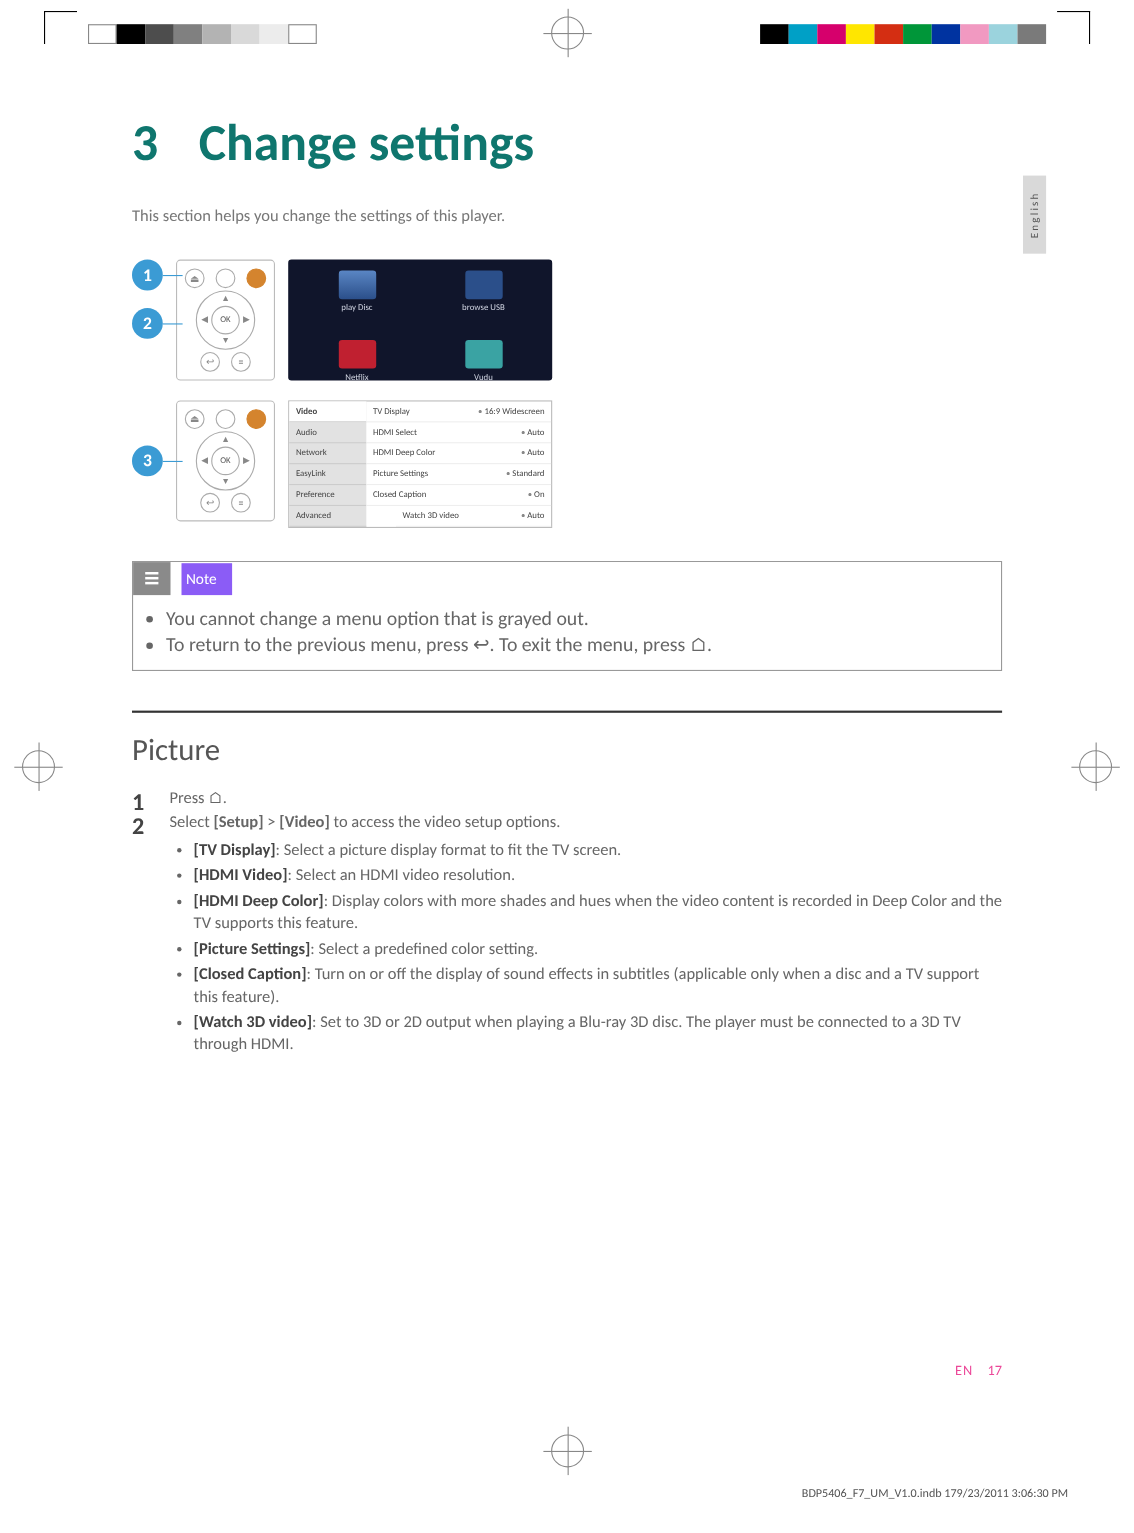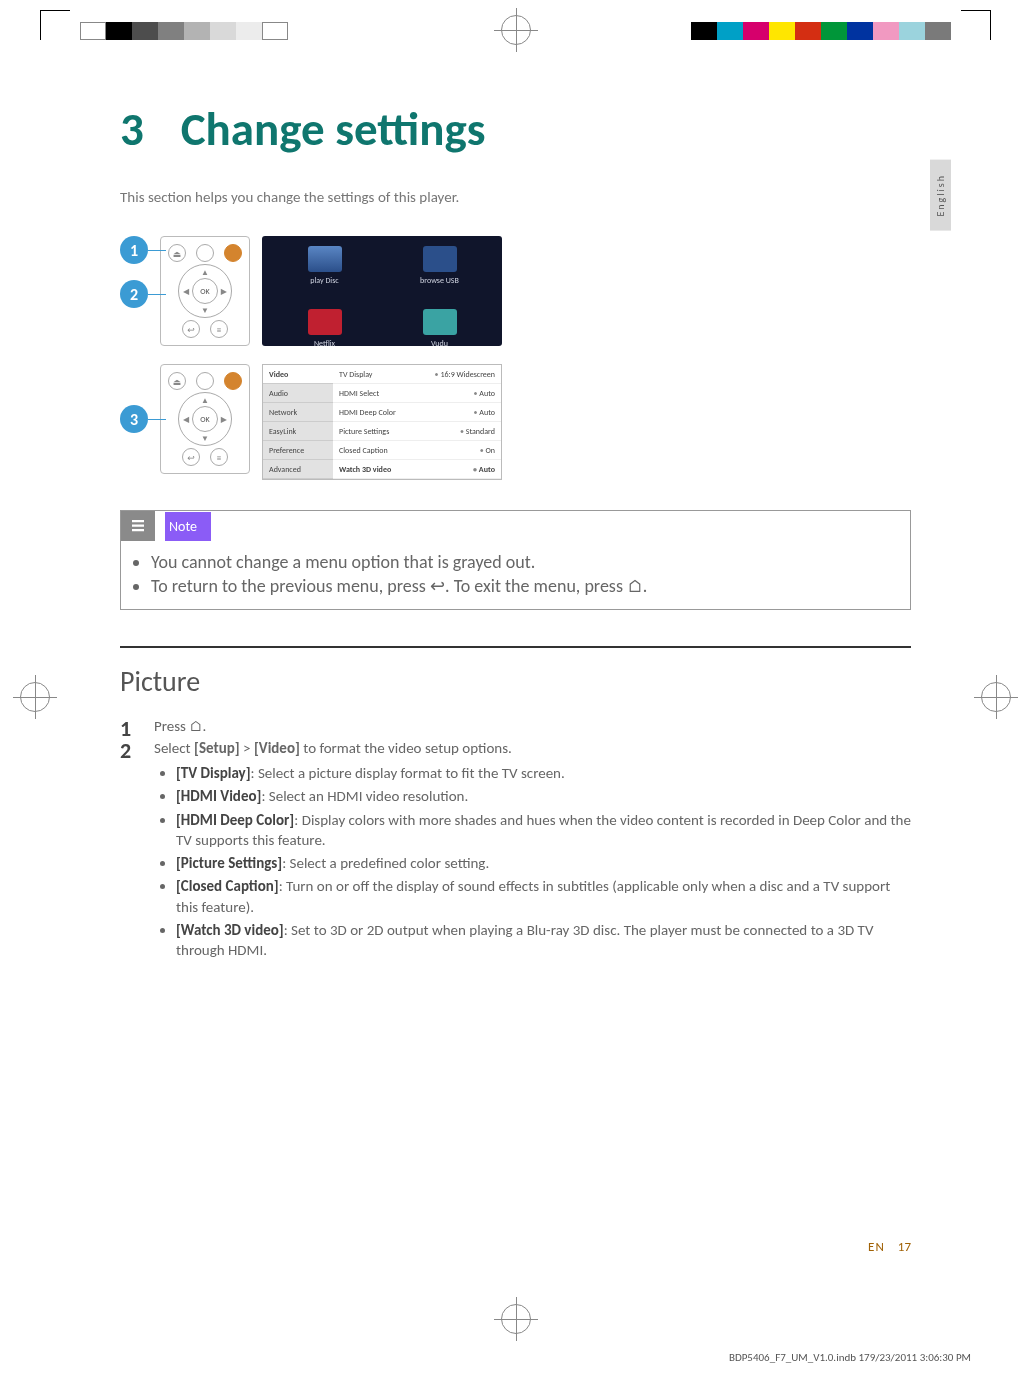--- a/index.html
+++ b/index.html
@@ -96,21 +96,21 @@
   .i-setup{background:#3c5f9a;border:2px solid #88aef0;}
 
   .settings-shot {
     width: 240px; border:1px solid #bbb; display:flex; font-size:8px; color:#444; background:#fff;
   }
   .settings-shot .scol { background:#e2e2e2; width:70px; }
   .settings-shot .scol div { padding:4px 6px; border-bottom:1px solid #ccc; }
   .settings-shot .scol div.sel { background:#fff; font-weight:bold; }
   .settings-shot .mcol { flex:1; }
   .settings-shot .mcol div { padding:4px 6px; border-bottom:1px solid #eee; display:flex; justify-content:space-between;}
-  .settings-shot .mcol div.sel { font-weight:bold; }
+  .settings-shot .mcol div.sel { font-weight:normal;margin-left:27px; }
   .settings-shot .mcol div span.v::before{content:"• "; color:#888;}
 
   
   .note {
     border:1px solid #999; margin-top: 30px; font-size:13px;
   }
   .note-head {
     display:flex; align-items:center; gap:10px; background:#fff;
   }
   .note-icon {
@@ -132,21 +132,21 @@
     font-size:22px; font-weight:bold; color:#444;
   }
   ul.opts { margin:6px 0 0 0; padding-left:22px; }
   ul.opts li { list-style:disc; margin:3px 0; font-size:15px; color:#666; line-height:1.35;}
   ul.opts li b { color:#444; font-weight:600; }
 
   .footer {
     position:absolute; bottom:30px; left:60px; right:60px;
     display:flex; justify-content:flex-end; font-size:11px; color:#555;
   }
-  .pgnum { position:absolute; right:120px; bottom:140px; font-size:13px; color:#a16207;}
+  .pgnum { position:absolute; right:120px; bottom:140px; font-size:13px; color:#ec4899;}
   .pgnum .en{letter-spacing:1px; margin-right:10px;}
 </style>
 </head>
 <body>
 
 <div class="crop-tl"></div>
 <div class="crop-tr"></div>
 <div class="colorbar left">
   <span style="background:#fff;border:1px solid #888"></span>
     <span style="background:#000"></span>
@@ -312,21 +312,21 @@
 
   <div class="rule"></div>
   <h2 class="section">Picture</h2>
 
   <ol class="steps">
     <li>
       <span>Press ⌂.</span>
     </li>
     <li>
       <span>
-        <span>Select </span><b>[Setup]</b><span> &gt; </span><b>[Video]</b><span> to format the video setup options.</span>
+        <span>Select </span><b>[Setup]</b><span> &gt; </span><b>[Video]</b><span> to access the video setup options.</span>
       </span>
       <ul class="opts">
         <li><b>[TV Display]</b><span>: Select a picture display format to fit the TV screen.</span></li>
         <li><b>[HDMI Video]</b><span>: Select an HDMI video resolution.</span></li>
         <li><b>[HDMI Deep Color]</b><span>: Display colors with more shades and hues when the video content is recorded in Deep Color and the TV supports this feature.</span></li>
         <li><b>[Picture Settings]</b><span>: Select a predefined color setting.</span></li>
         <li><b>[Closed Caption]</b><span>: Turn on or off the display of sound effects in subtitles (applicable only when a disc and a TV support this feature).</span></li>
         <li><b>[Watch 3D video]</b><span>: Set to 3D or 2D output when playing a Blu-ray 3D disc. The player must be connected to a 3D TV through HDMI.</span></li>
       </ul>
     </li>

